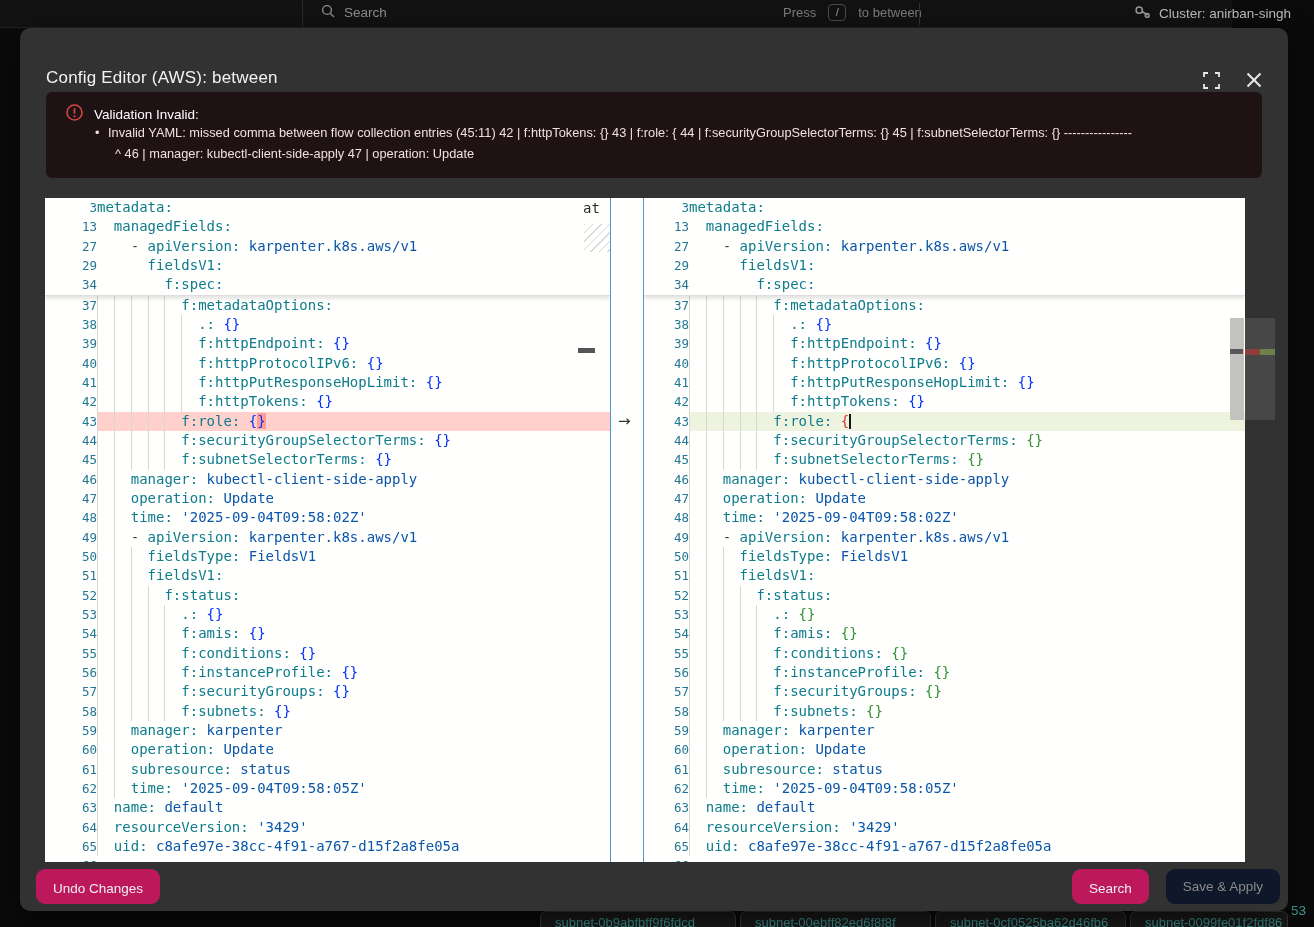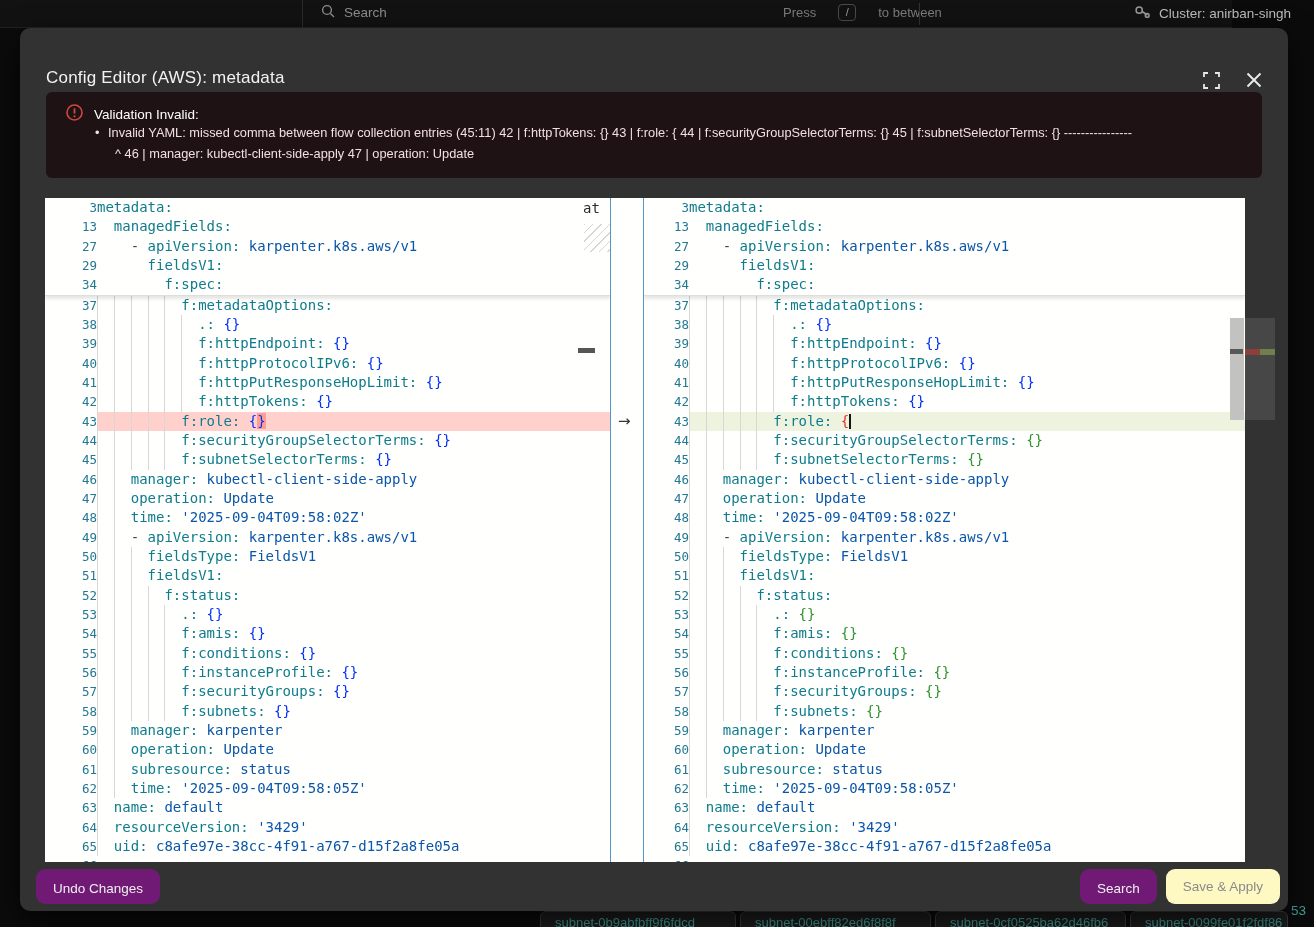--- a/index.html
+++ b/index.html
@@ -6,21 +6,21 @@
   html,body { width:1314px; height:927px; overflow:hidden; background:#0b0b0b;
     font-family:"Liberation Sans", sans-serif; }
 
   
   .bg-header { position:absolute; left:0; top:0; width:1232px; height:28px; background:#121212;
     border-bottom:1px solid #232323; }
   .bg-header .searchwrap { position:absolute; left:302px; top:0; height:28px; width:1012px;
     border-left:1px solid #2a2a2a; }
   .search-box { position:absolute; left:18px; top:4px; display:flex; align-items:center; gap:9px;
     color:#8d8d8d; font-size:13.5px; }
-  .press-hint { position:absolute; left:480px; top:4px; display:flex; align-items:center; gap:22px;
+  .press-hint { position:absolute; left:480px; top:4px; display:flex; align-items:center; gap:12px;
     color:#7c7c7c; font-size:13px; }
   .press-hint .kbd { display:inline-block; min-width:18px; height:17px; line-height:15px; text-align:center;
     border:1px solid #4a4a4a; border-radius:4px; font-size:11px; color:#9a9a9a; padding:0 3px; }
   .hdr-divider { position:absolute; left:616px; top:3px; width:1px; height:22px; background:#333; }
   .cluster { position:absolute; left:831px; top:4px; display:flex; align-items:center; gap:8px;
     color:#bdbdbd; font-size:13.5px; white-space:nowrap; }
 
   .bg-footer { position:absolute; left:0; top:911px; width:1314px; height:16px; }
   .bg-cell { position:absolute; top:0; height:30px; background:#1c1c1c; border:1px solid #3a3a3a;
     border-radius:6px 6px 0 0; color:#3f9a93; font-size:13px; padding:3px 10px 0 14px;
@@ -82,24 +82,24 @@
   .sb-slider-right { position:absolute; left:586px; top:120px; width:14px; height:102px; background:#c2c2c1; z-index:4; }
   .sb-dash-right { position:absolute; left:586px; top:151px; width:13px; height:5px; background:#585858; z-index:5; }
 
   .ov-ruler { position:absolute; left:1225px; top:290px; width:30px; height:102px; background:#474747; }
   .ov-red   { position:absolute; left:1225px; top:321px; width:15px; height:6px; background:#8d3f3b; }
   .ov-green { position:absolute; left:1240px; top:321px; width:15px; height:6px; background:#70804c; }
 
   
   .modal-footer { position:absolute; left:0; top:838px; width:100%; height:45px; }
   .btn { border:none; border-radius:9px; font-size:13.5px; cursor:pointer; height:35px; }
-  .btn-dark { background:#701a75; color:#f0f0f0; padding:12px 17px; }
+  .btn-dark { background:#be185d; color:#f0f0f0; padding:12px 17px; }
   .btn-undo { position:absolute; left:16px; top:3px; }
   .footer-right { position:absolute; right:8px; top:3px; display:flex; gap:9px; }
-  .btn-disabled { background:#fef9c3; color:#8a8a8a; padding:0 17px; cursor:default; }
+  .btn-disabled { background:#0f172a; color:#8a8a8a; padding:0 17px; cursor:default;margin-left:8px; }
 </style>
 </head>
 <body>
 
 <div class="bg-header">
   <div class="searchwrap">
     <div class="search-box">
       <span>
         <svg width="14" height="14" viewBox="0 0 14 14">
             <circle cx="6" cy="6" r="4.4" fill="none" stroke="#8d8d8d" stroke-width="1.4"></circle>
@@ -129,21 +129,21 @@
 
 <div class="bg-footer">
   <div class="bg-cell" style="left:540px; width:196px;">subnet-0b9abfbff9f6fdcd</div>
   <div class="bg-cell" style="left:740px; width:191px;">subnet-00ebff82ed6f8f8f</div>
   <div class="bg-cell" style="left:935px; width:191px;">subnet-0cf0525ba62d46fb6</div>
   <div class="bg-cell" style="left:1130px; width:158px;">subnet-0099fe01f2fdf86</div>
   <span class="bg-frag">53</span>
 </div>
 
 <div class="modal">
-  <div class="modal-title">Config Editor (AWS): metadata</div>
+  <div class="modal-title">Config Editor (AWS): between</div>
   <div class="modal-icons">
     <button class="icon-btn">
       <svg width="17" height="17" viewBox="0 0 17 17" fill="none" stroke="#e8e8e8" stroke-width="1.8">
         <path d="M1 5 V1 H5"></path>
           <path d="M12 1 H16 V5"></path>
           <path d="M16 12 V16 H12"></path>
           <path d="M5 16 H1 V12"></path>
       </svg>
     </button>
     <button class="icon-btn">

